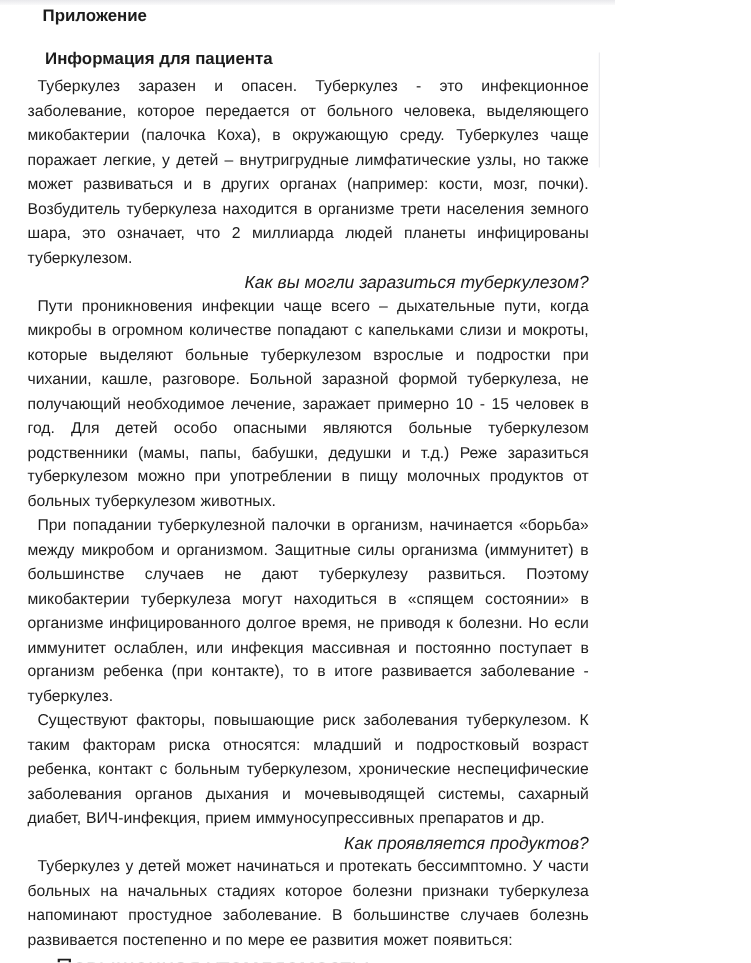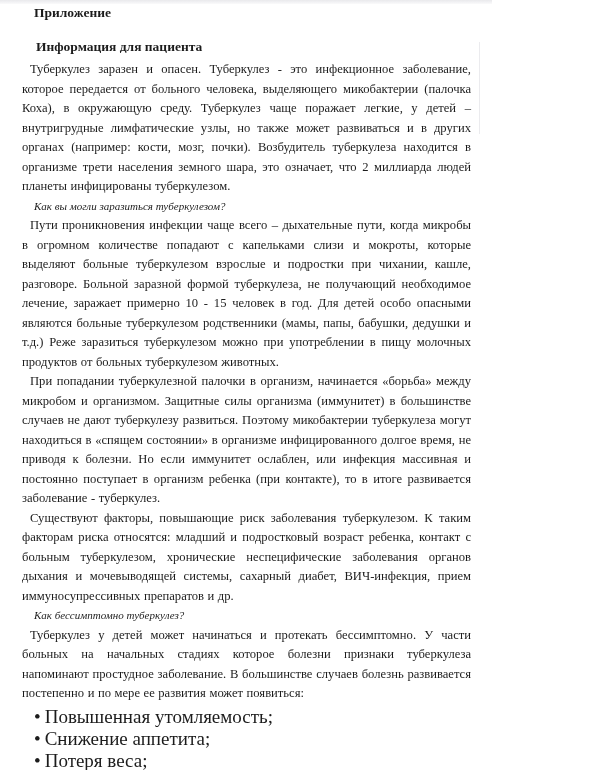--- a/index.html
+++ b/index.html
@@ -2,21 +2,21 @@
 <html lang="ru"><head>
 <meta charset="utf-8">
 <style>
   html,body{margin:0;padding:0;background:#ffffff;}
   .page{
     position:relative;
     width:492px;height:770px;
     box-sizing:border-box;
     padding:4px 21px 0 22px;
     background:#ffffff;
-    font-family:Liberation Serif, serif;
+    font-family:Liberation Sans, sans-serif;
     color:#1c1c1c;
     overflow:hidden;
   }
   .scan-top-edge{
     position:absolute;top:0;left:0;right:0;height:4px;
     background:linear-gradient(#e9e9ec,#fafafb);
   }
   .scan-right-edge{
     position:absolute;top:42px;right:12px;width:1px;height:92px;
     background:#ebebee;
@@ -28,22 +28,22 @@
   h2.info-title{
     font-size:13.5px;font-weight:700;
     margin:16px 0 3px 14px;line-height:20px;
   }
   p.body{
     font-size:12.6px;line-height:19.5px;
     margin:0;text-align:justify;text-indent:8px;
     word-spacing:0.4px;
   }
   p.question{
-    font-size:11px;font-style:italic;
-    margin:0;line-height:19.5px;text-indent:12px;
+    font-size:14px;font-style:italic;
+    margin:0;line-height:19.5px;text-indent:12px;text-align:right;
   }
   ul.symptoms{
     list-style:none;margin:2px 0 0 0;padding:0;
   }
   ul.symptoms li{
     font-size:19px;line-height:21px;
     margin:0 0 1px 12px;
   }
   .bullet-glyph{margin-right:4px;}
   .page-number{
@@ -58,21 +58,21 @@
   <div class="scan-right-edge"></div>
 
   <h1 class="appendix">Приложение</h1>
   <h2 class="info-title">Информация для пациента</h2>
 
   <p class="body">Туберкулез заразен и опасен. Туберкулез - это инфекционное заболевание, которое передается от больного человека, выделяющего микобактерии (палочка Коха), в окружающую среду. Туберкулез чаще поражает легкие, у детей – внутригрудные лимфатические узлы, но также может развиваться и в других органах (например: кости, мозг, почки). Возбудитель туберкулеза находится в организме трети населения земного шара, это означает, что 2 миллиарда людей планеты инфицированы туберкулезом.</p>
   <p class="question">Как вы могли заразиться туберкулезом?</p>
   <p class="body">Пути проникновения инфекции чаще всего – дыхательные пути, когда микробы в огромном количестве попадают с капельками слизи и мокроты, которые выделяют больные туберкулезом взрослые и подростки при чихании, кашле, разговоре. Больной заразной формой туберкулеза, не получающий необходимое лечение, заражает примерно 10 - 15 человек в год. Для детей особо опасными являются больные туберкулезом родственники (мамы, папы, бабушки, дедушки и т.д.) Реже заразиться туберкулезом можно при употреблении в пищу молочных продуктов от больных туберкулезом животных.</p>
   <p class="body">При попадании туберкулезной палочки в организм, начинается «борьба» между микробом и организмом. Защитные силы организма (иммунитет) в большинстве случаев не дают туберкулезу развиться. Поэтому микобактерии туберкулеза могут находиться в «спящем состоянии» в организме инфицированного долгое время, не приводя к болезни. Но если иммунитет ослаблен, или инфекция массивная и постоянно поступает в организм ребенка (при контакте), то в итоге развивается заболевание - туберкулез.</p>
   <p class="body">Существуют факторы, повышающие риск заболевания туберкулезом. К таким факторам риска относятся: младший и подростковый возраст ребенка, контакт с больным туберкулезом, хронические неспецифические заболевания органов дыхания и мочевыводящей системы, сахарный диабет, ВИЧ-инфекция, прием иммуносупрессивных препаратов и др.</p>
-  <p class="question">Как бессимптомно туберкулез?</p>
+  <p class="question">Как проявляется продуктов?</p>
   <p class="body">Туберкулез у детей может начинаться и протекать бессимптомно. У части больных на начальных стадиях которое болезни признаки туберкулеза напоминают простудное заболевание. В большинстве случаев болезнь развивается постепенно и по мере ее развития может появиться:</p>
 
   <ul class="symptoms">
     <li>
       <span class="bullet-glyph">•</span><span>Повышенная утомляемость;</span>
     </li>
     <li>
       <span class="bullet-glyph">•</span><span>Снижение  аппетита;</span>
     </li>
     <li>

